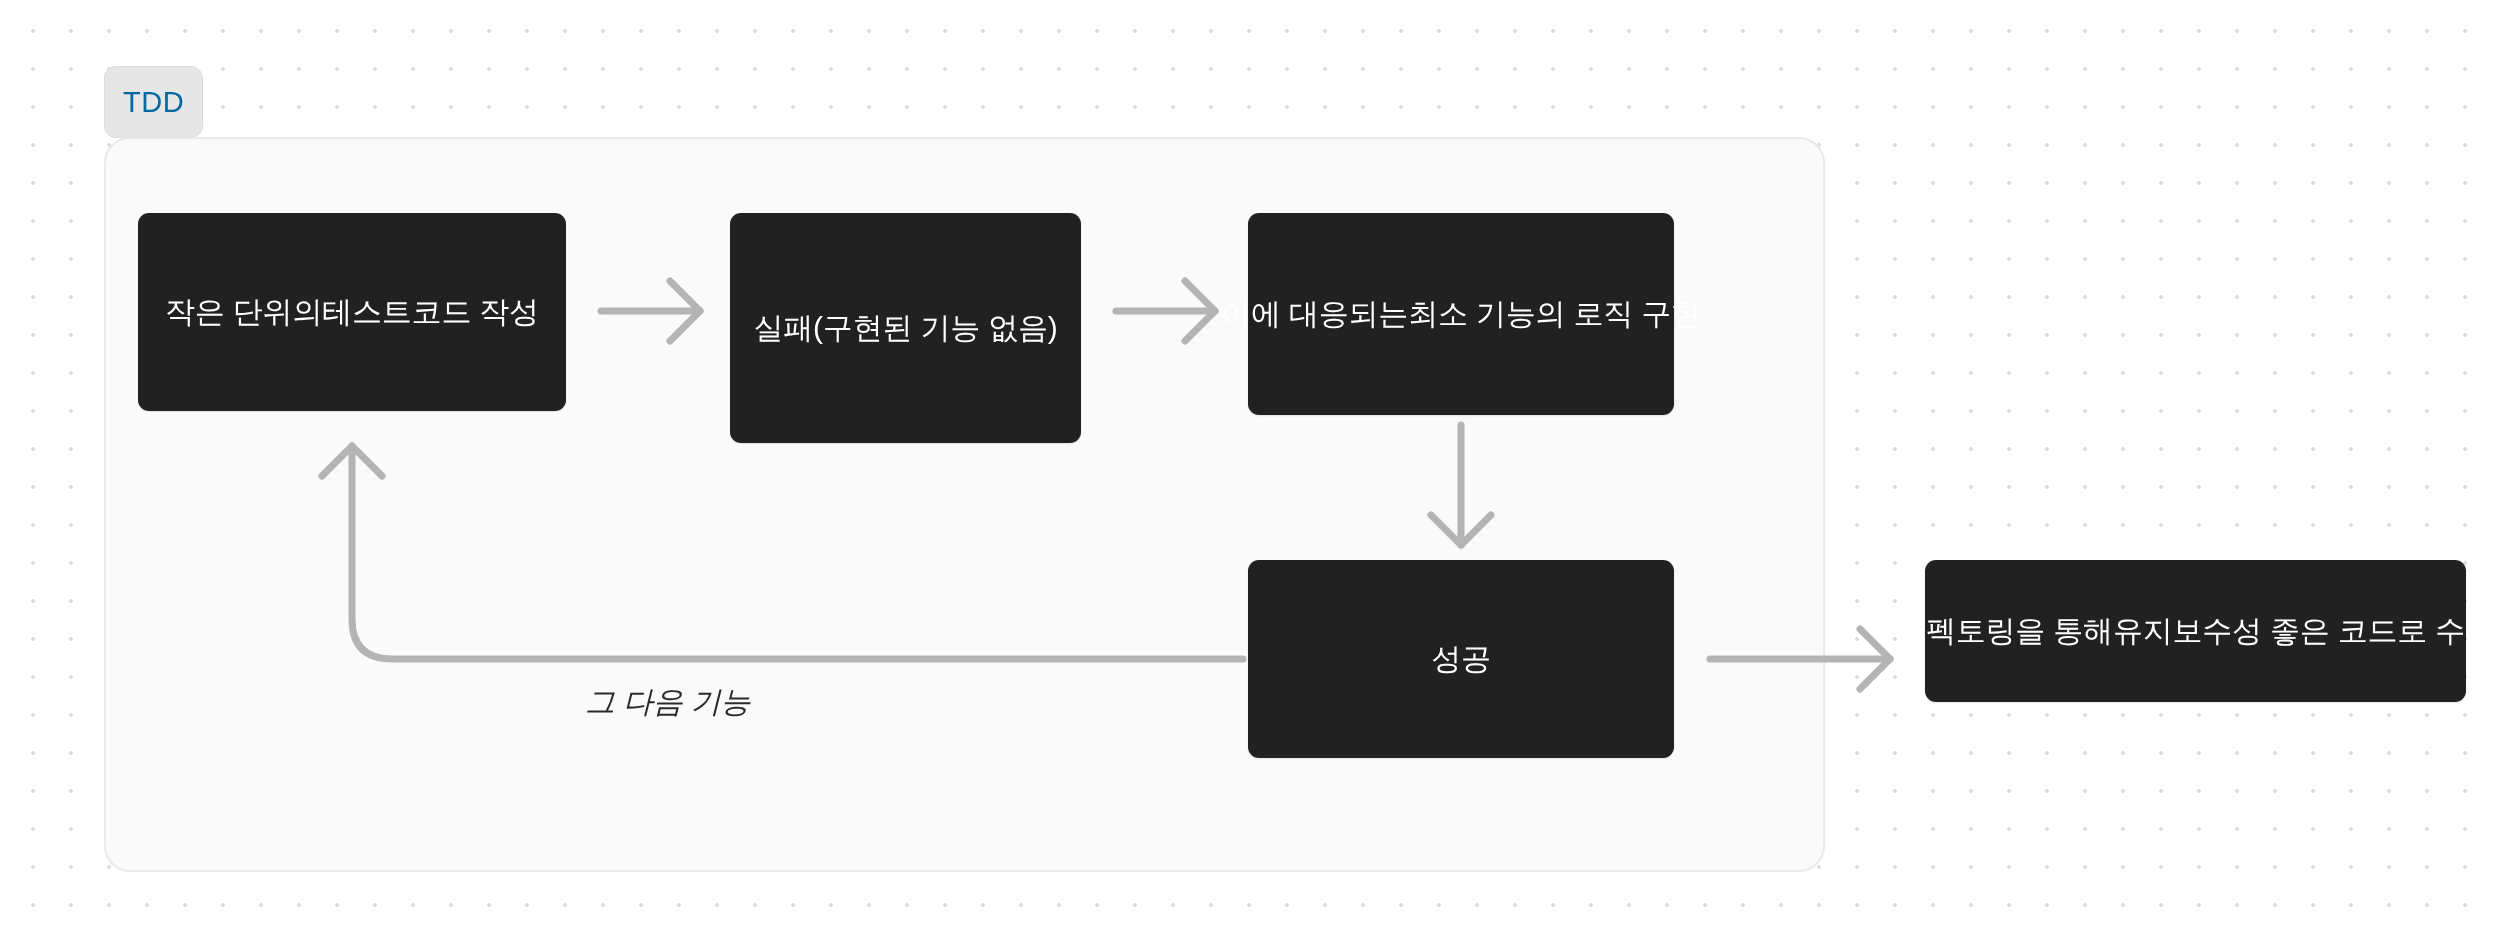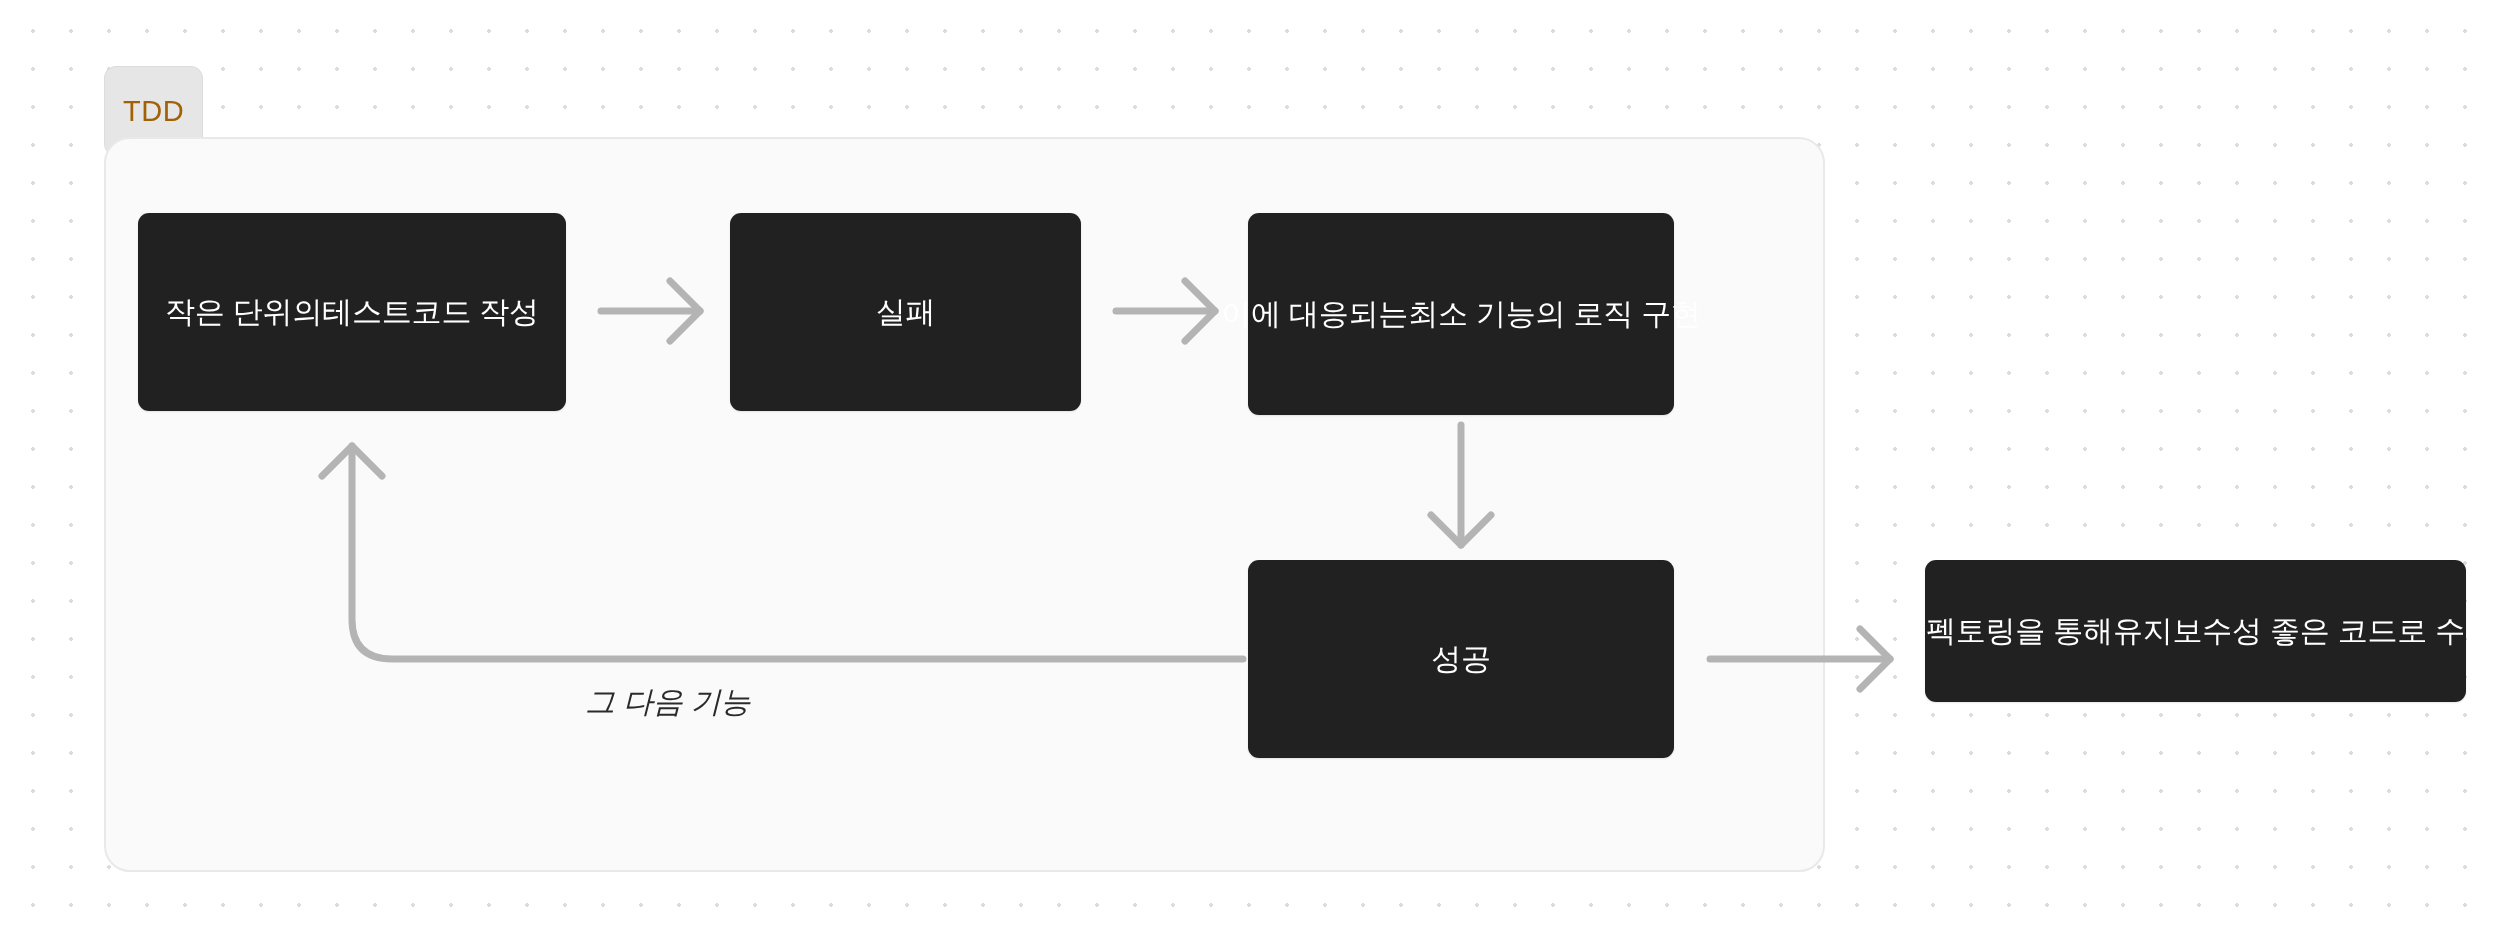--- a/index.html
+++ b/index.html
@@ -31,29 +31,29 @@
     border: 2px solid #e9e9e9;
     border-radius: 26px;
   }
 
   
   .group-badge {
     position: absolute;
     left: 104px;
     top: 66px;
     height: 54px;
-    padding: 17px 18px;
+    padding: 8px 18px;
     display: flex;
     align-items: center;
     justify-content: center;
     background: #e6e6e6;
     border: 1px solid #dcdcdc;
     border-radius: 12px;
     font-size: 29px;
-    color: #a16207;
+    color: #0369a1;
     letter-spacing: 0.5px;
     white-space: nowrap;
   }
 
   
   .node {
     position: absolute;
     box-sizing: border-box;
     background: #212121;
     border-radius: 11px;
@@ -63,21 +63,21 @@
     justify-content: center;
     text-align: center;
     font-size: 30px;
     line-height: 1.52;
     letter-spacing: -0.2px;
     box-shadow: 0 1px 2px rgba(0,0,0,0.10);
   }
   .node .ln { display: block; white-space: nowrap; }
 
   #node-write-test   { left: 138px;  top: 213px; width: 428px; height: 198px; }
-  #node-fail         { left: 730px;  top: 213px; width: 351px; height: 198px; }
+  #node-fail         { left: 730px;  top: 213px; width: 351px; height: 230px; }
   #node-implement    { left: 1248px; top: 213px; width: 426px; height: 202px; }
   #node-success      { left: 1248px; top: 560px; width: 426px; height: 198px; }
   #node-refactor     { left: 1925px; top: 560px; width: 541px; height: 142px; }
 
   
   .edges {
     position: absolute;
     left: 0; top: 0;
     width: 2500px;
     height: 936px;
@@ -147,20 +147,21 @@
 
   <div class="edge-label" id="edge-label-next">그 다음 기능</div>
 
   <div class="node" id="node-write-test">
     <span class="ln">작은 단위의</span>
     <span class="ln">테스트코드 작성</span>
   </div>
 
   <div class="node" id="node-fail">
     <span class="ln">실패</span>
+    <span class="ln">(구현된 기능 없음)</span>
   </div>
 
   <div class="node" id="node-implement">
     <span class="ln">이에 대응되는</span>
     <span class="ln">최소 기능의 로직 구현</span>
   </div>
 
   <div class="node" id="node-success">
     <span class="ln">성공</span>
   </div>

